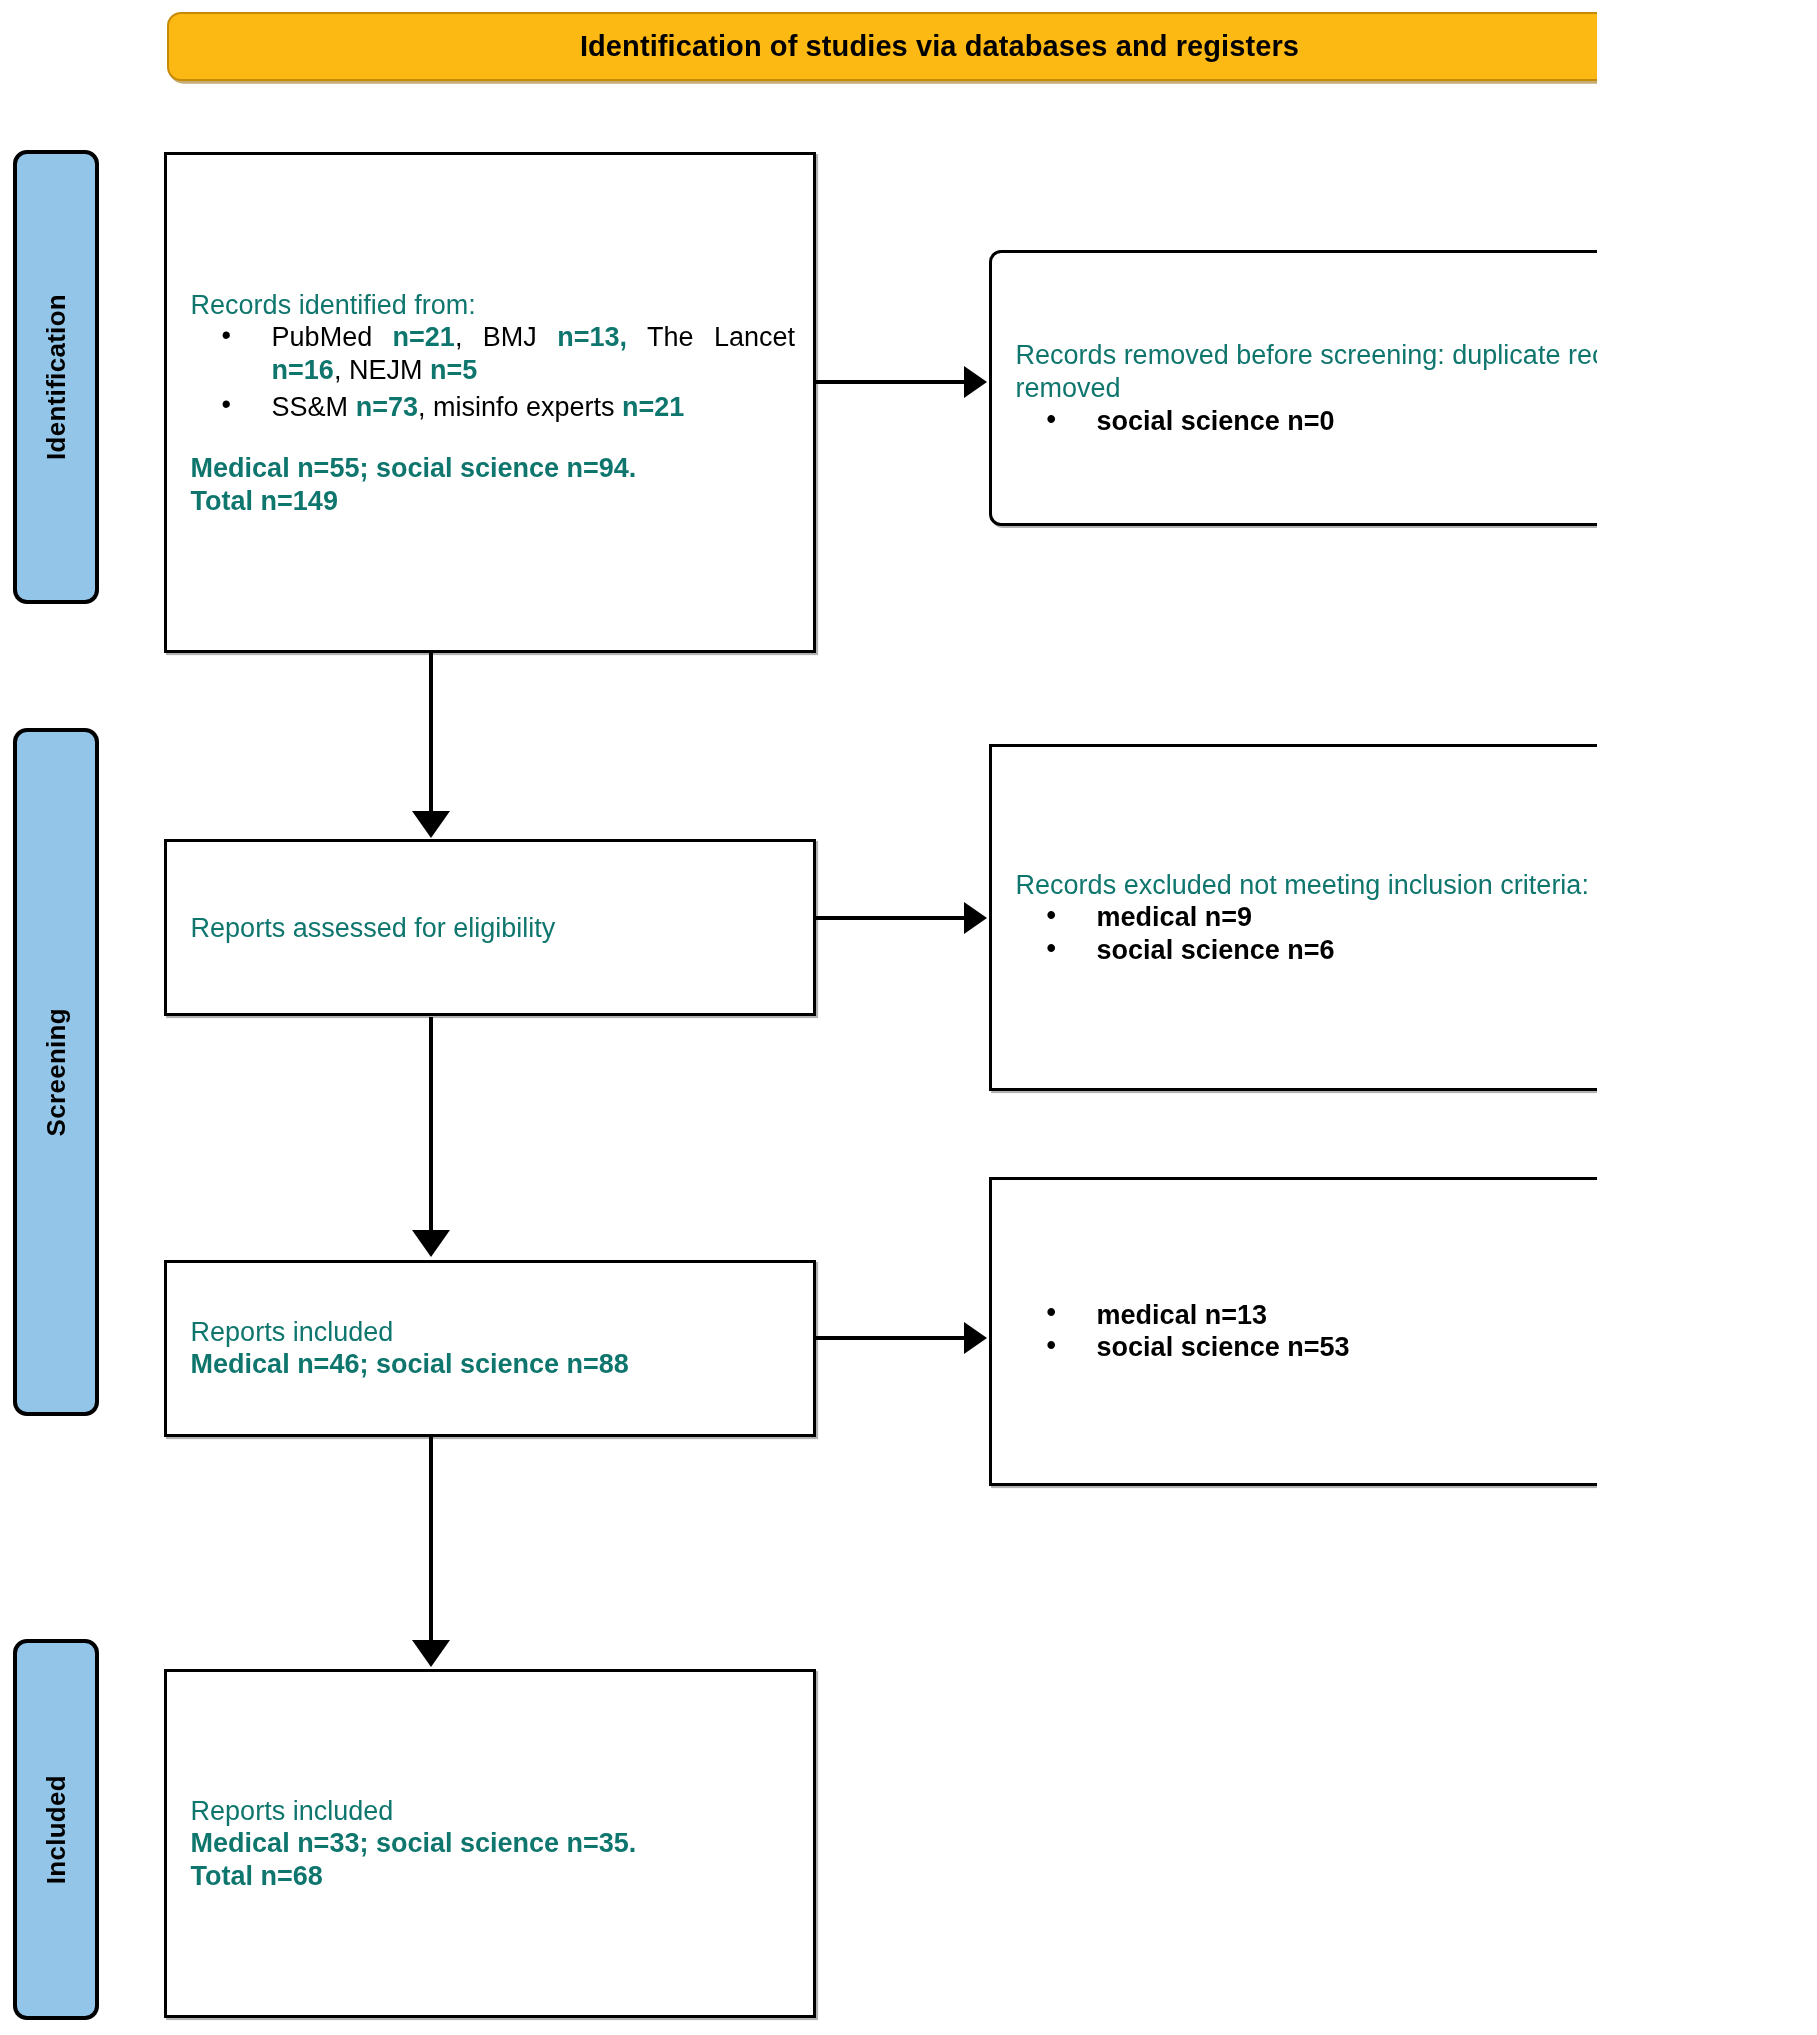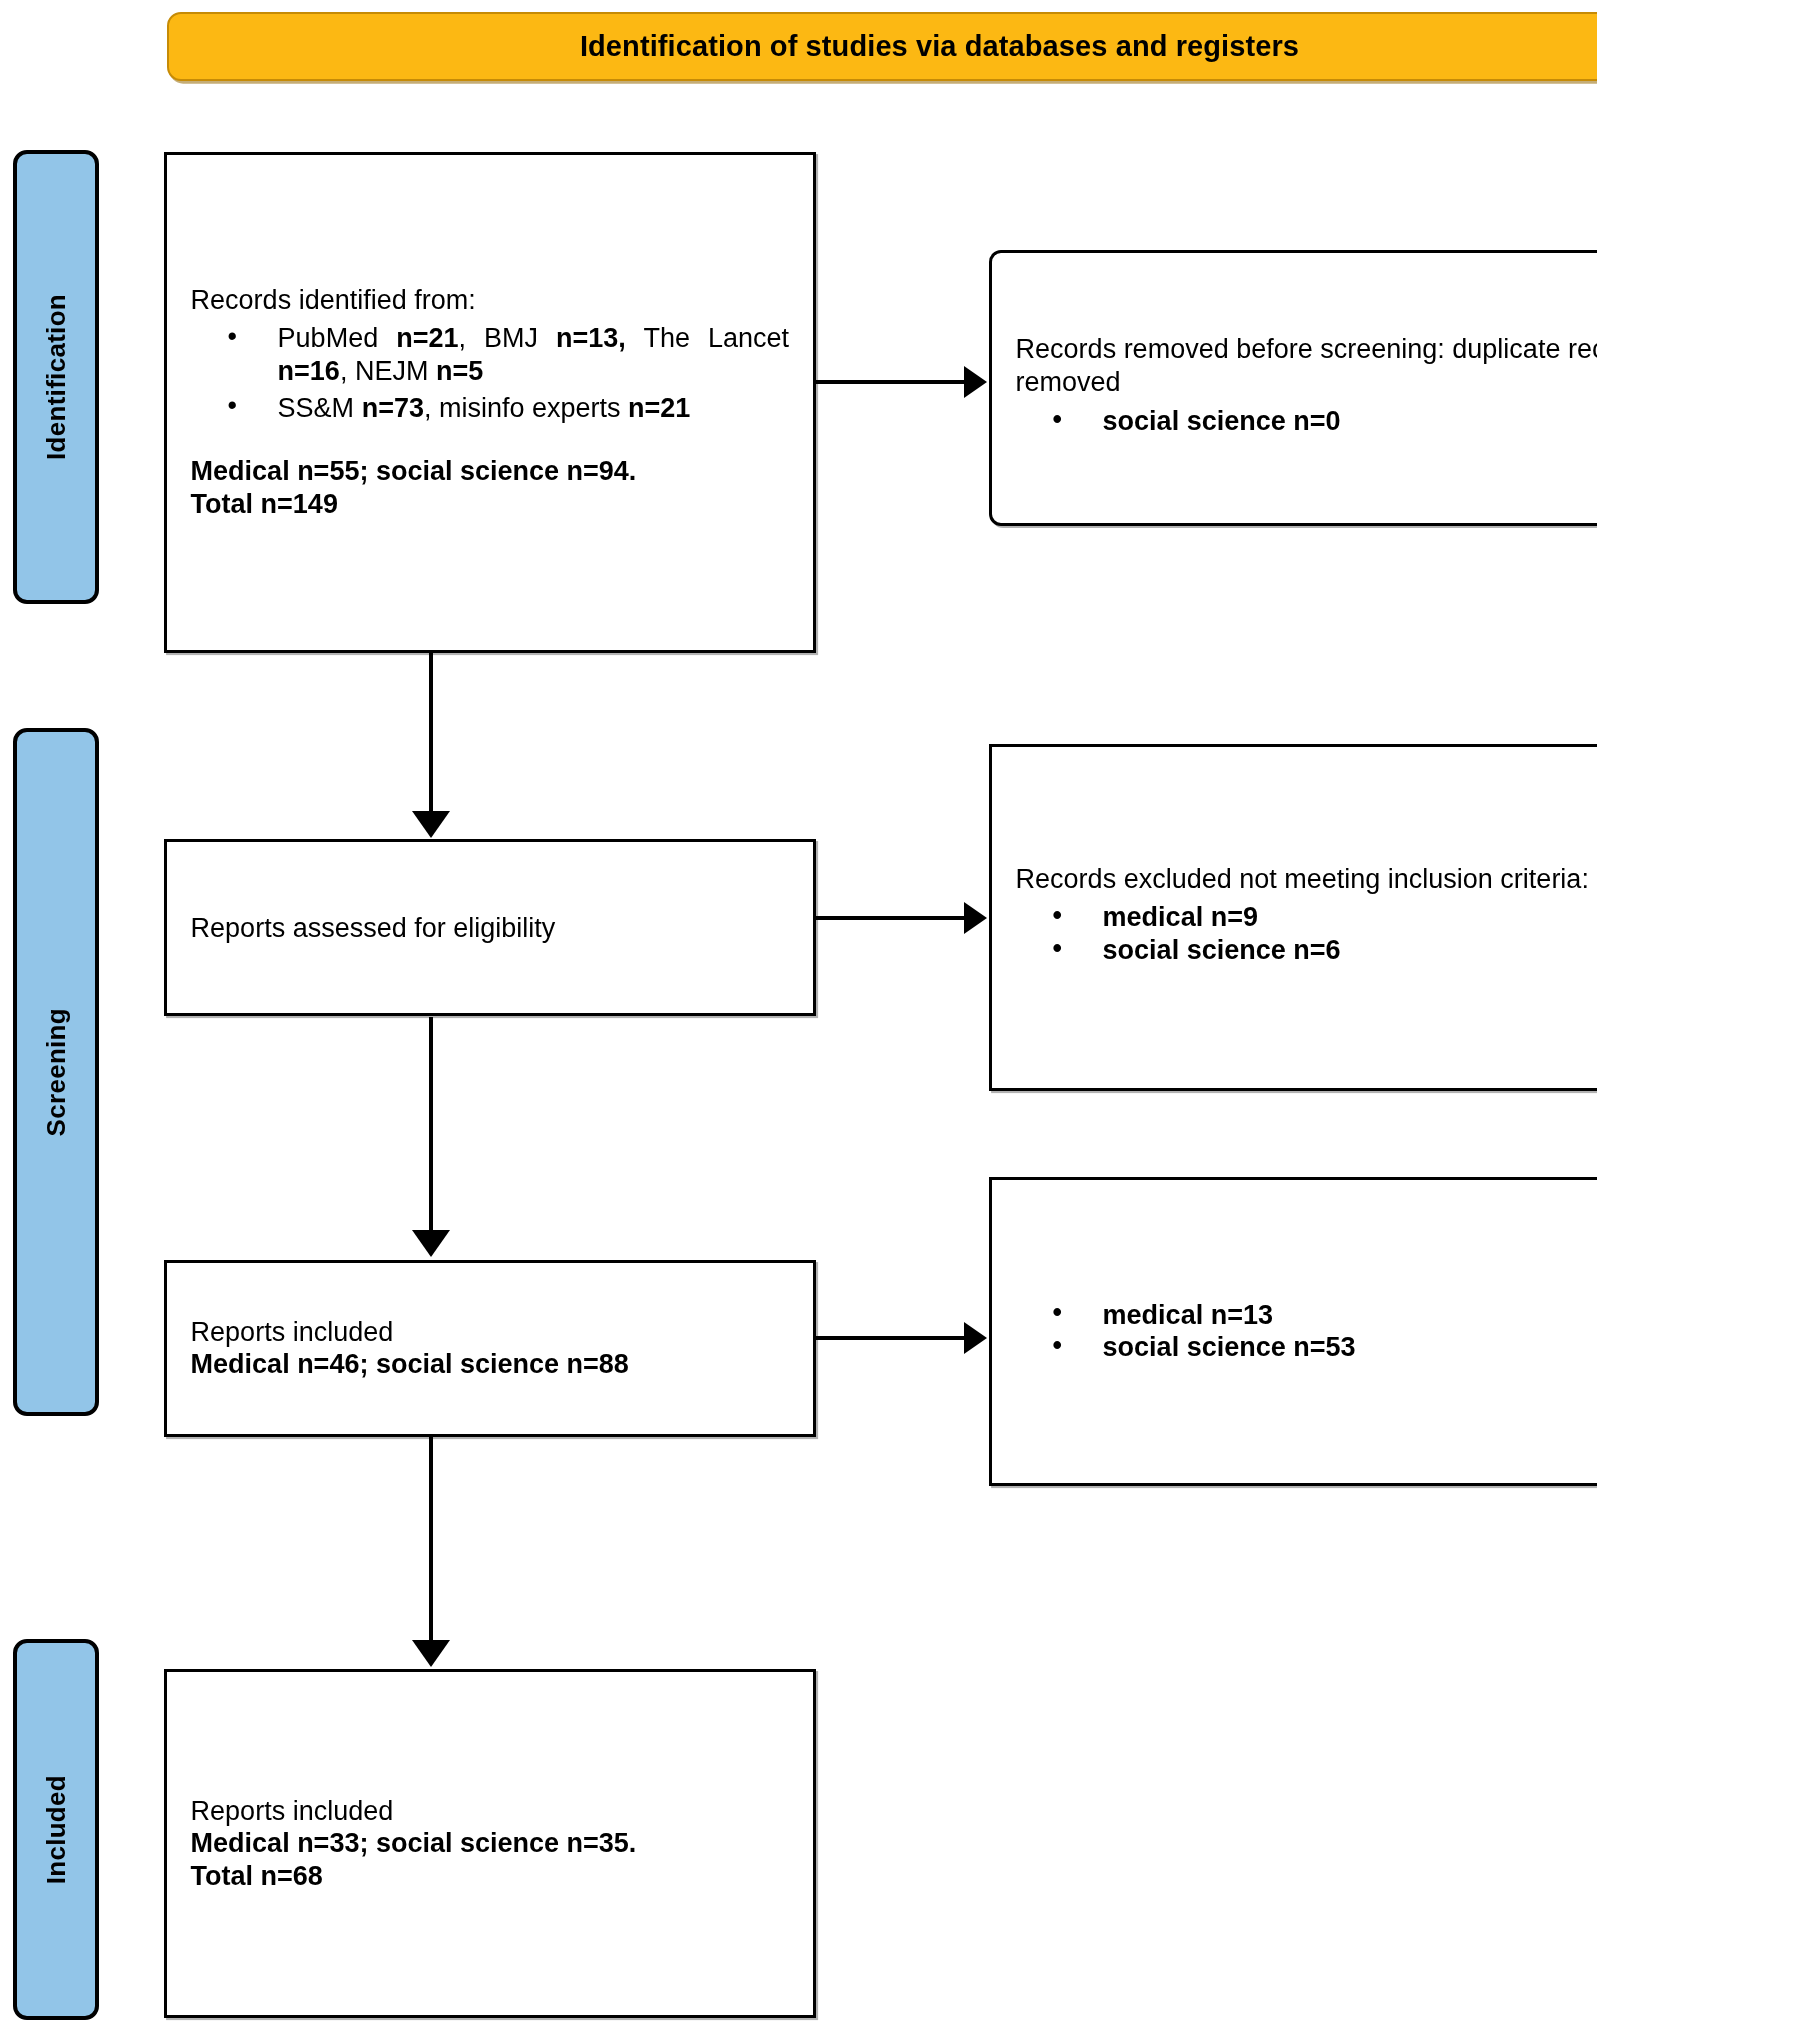--- a/index.html
+++ b/index.html
@@ -76,28 +76,28 @@
   .box-inner {
     position: absolute;
     left: 0; right: 0;
     top: 50%;
     transform: translateY(-50%);
     padding: 0 18px 0 23.6px;
   }
   .line {
     font-size: 27px;
     line-height: 1.22;
-    color: #000000;
+    color: #0f766e;
   }
   .line.b { font-weight: bold; }
   .just   { text-align: justify; text-align-last: left; }
 
   ul.bullets {
     list-style: none;
-    margin: 6px;
+    margin: 0;
     padding: 0;
   }
   ul.bullets > li {
     position: relative;
     font-size: 27px;
     line-height: 1.22;
     color: #000000;
     padding-left: 81px;
     margin: 0 0 3.2px 0;
   }

